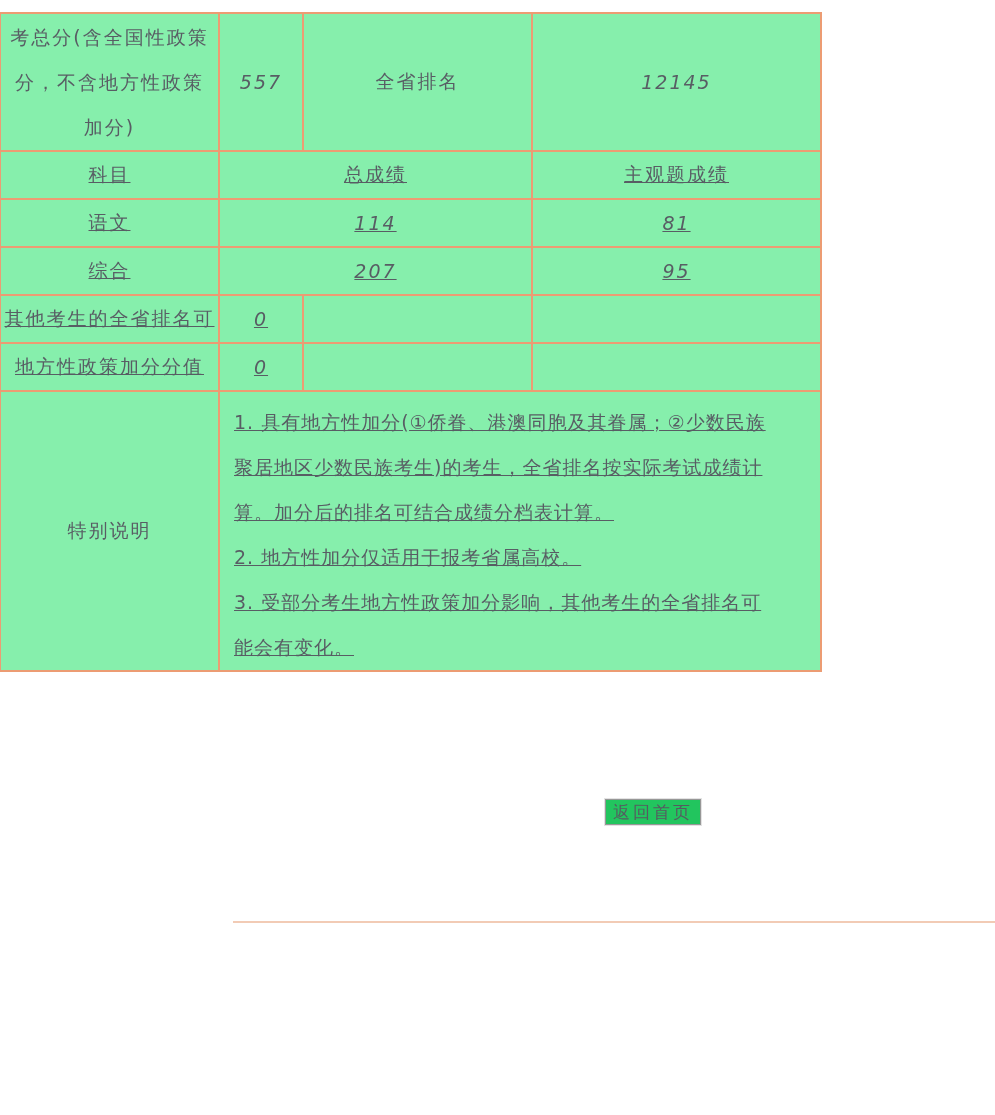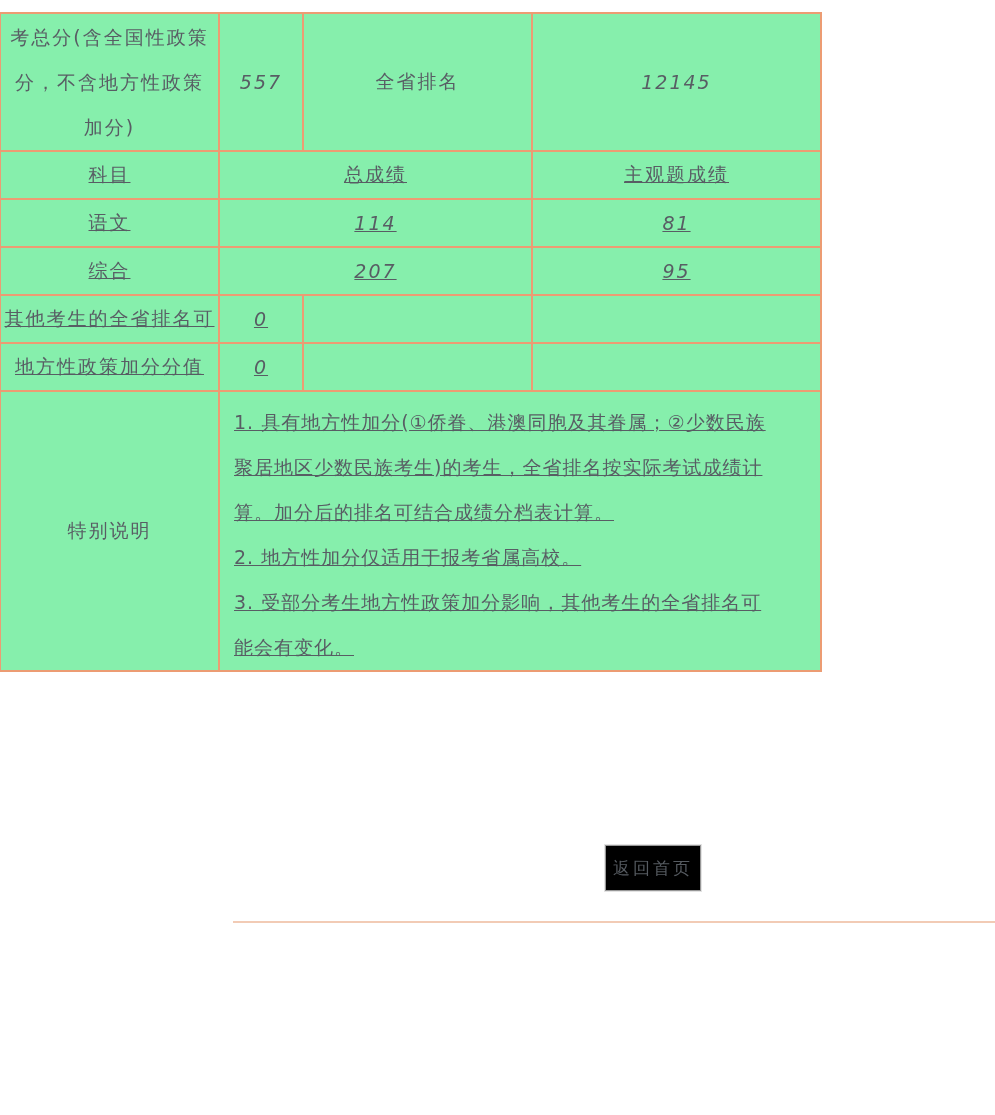--- a/index.html
+++ b/index.html
@@ -59,26 +59,26 @@
   .notes-cell .note-line {
     line-height: 45px;
     white-space: nowrap;
     text-decoration: underline;
   }
 
   
   .back-button {
     position: absolute;
     left: 605px;
-    top: 845px;
+    top: 799px;
     width: 96px;
-    height: 46px;
+    height: 26px;
     border: 1px solid #979797;
     box-shadow: 0 0 0 1px #e3e3e3;
-    background: #000000;
+    background: #22c55e;
     color: #565b61;
     font-size: 17px;
     letter-spacing: 3px;
     display: flex;
     align-items: center;
     justify-content: center;
     cursor: pointer;
     font-family: "DejaVu Sans", sans-serif;
   }
 

